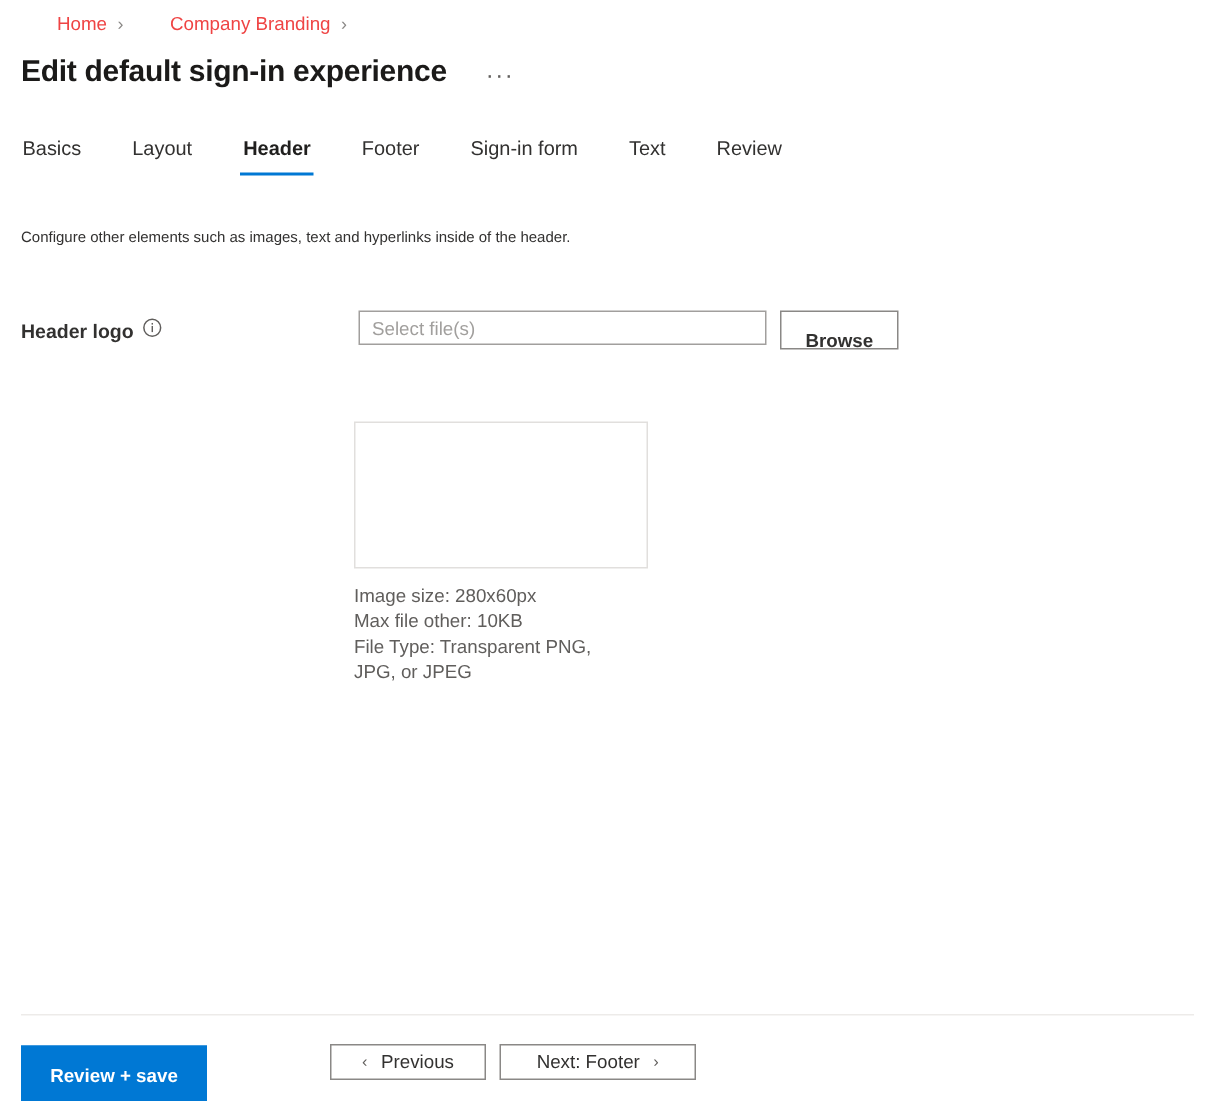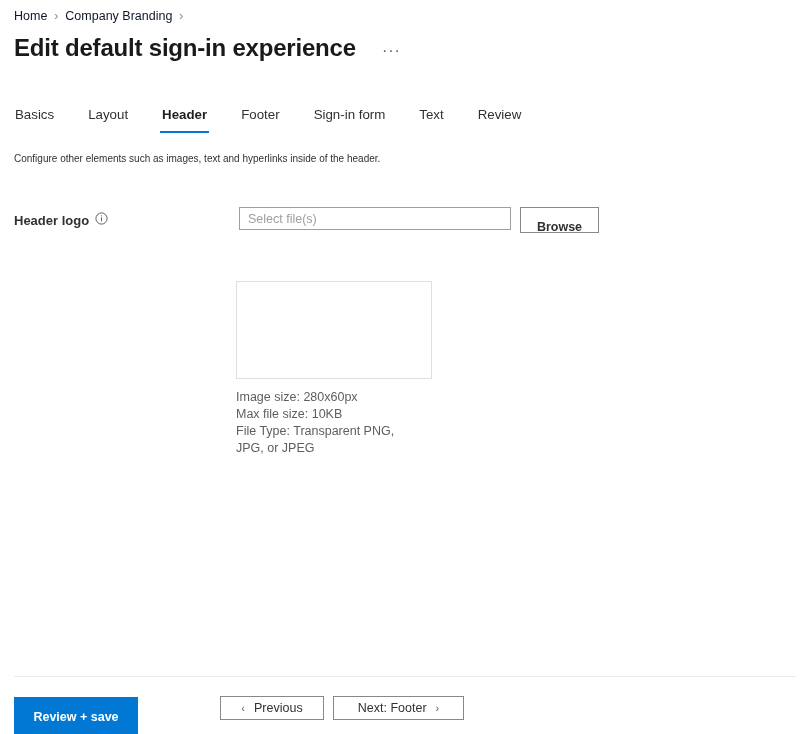--- a/index.html
+++ b/index.html
@@ -22,41 +22,42 @@
     position: absolute;
     left: 14px;
     top: 7px;
     display: flex;
     align-items: center;
     font-size: 12.5px;
     line-height: 18px;
     white-space: nowrap;
   }
   .crumb-link {
-    color: #0f172a;
+    color: #ef4444;
     cursor: pointer;
     text-decoration: none;
+    margin-left: 24px;
   }
   .crumb-sep {
     color: #8a8886;
     margin: 0 7px;
     font-size: 12px;
     font-weight: 400;
   }
 
   
   .title-row {
     position: absolute;
     left: 14px;
     top: 32px;
     display: flex;
     align-items: center;
   }
   .page-title {
-    font-size: 24px;
+    font-size: 20px;
     font-weight: 600;
     letter-spacing: -0.2px;
     color: #1b1a19;
     line-height: 32px;
     margin: 0;
   }
   .ellipsis-btn {
     margin-left: 22px;
     color: #605e5c;
     font-size: 16px;
@@ -66,21 +67,21 @@
     padding: 2px 4px;
     align-self: flex-end;
     margin-bottom: 2px;
     user-select: none;
   }
 
   
   .tabs {
     position: absolute;
     left: 13px;
-    top: 105px;
+    top: 89px;
     display: flex;
     align-items: flex-start;
     height: 30px;
   }
   .tab {
     font-size: 13.3px;
     line-height: 18px;
     color: #323130;
     padding: 1px 2px 9px 2px;
     margin-right: 30px;
@@ -289,21 +290,21 @@
 </div>
 
 <input class="file-input" type="text" placeholder="Select file(s)" style="">
 
 <button class="browse-btn">Browse</button>
 
 <div class="logo-preview"></div>
 
 <div class="preview-meta">
   <div>Image size: 280x60px</div>
-  <div>Max file size: 10KB</div>
+  <div>Max file other: 10KB</div>
   <div>File Type: Transparent PNG,
 JPG, or JPEG</div>
 </div>
 
 <div class="footer-sep"></div>
 
 <button class="review-save-btn">Review + save</button>
 
 <button class="nav-btn prev-btn">
   <span class="chev">‹</span>

